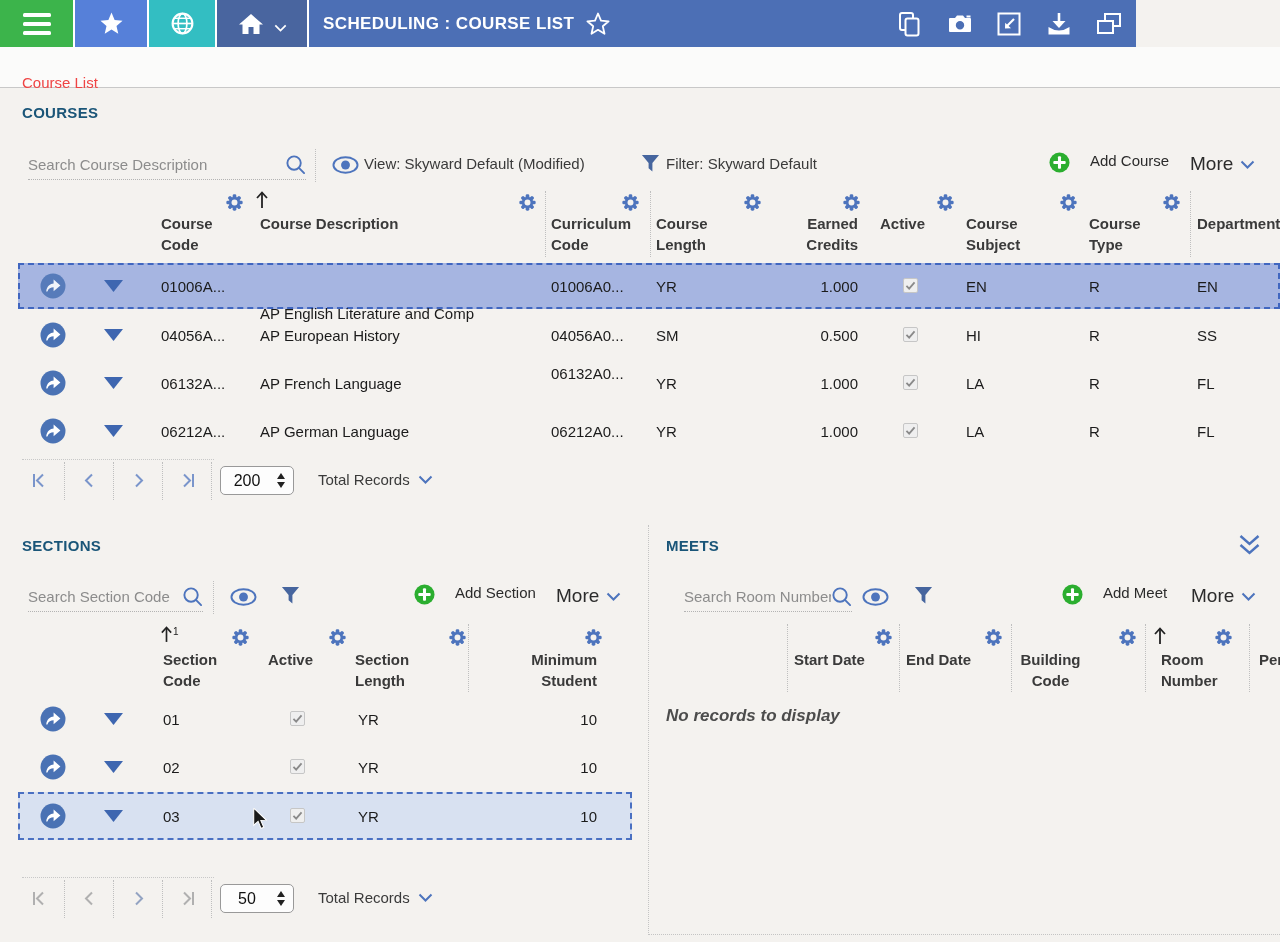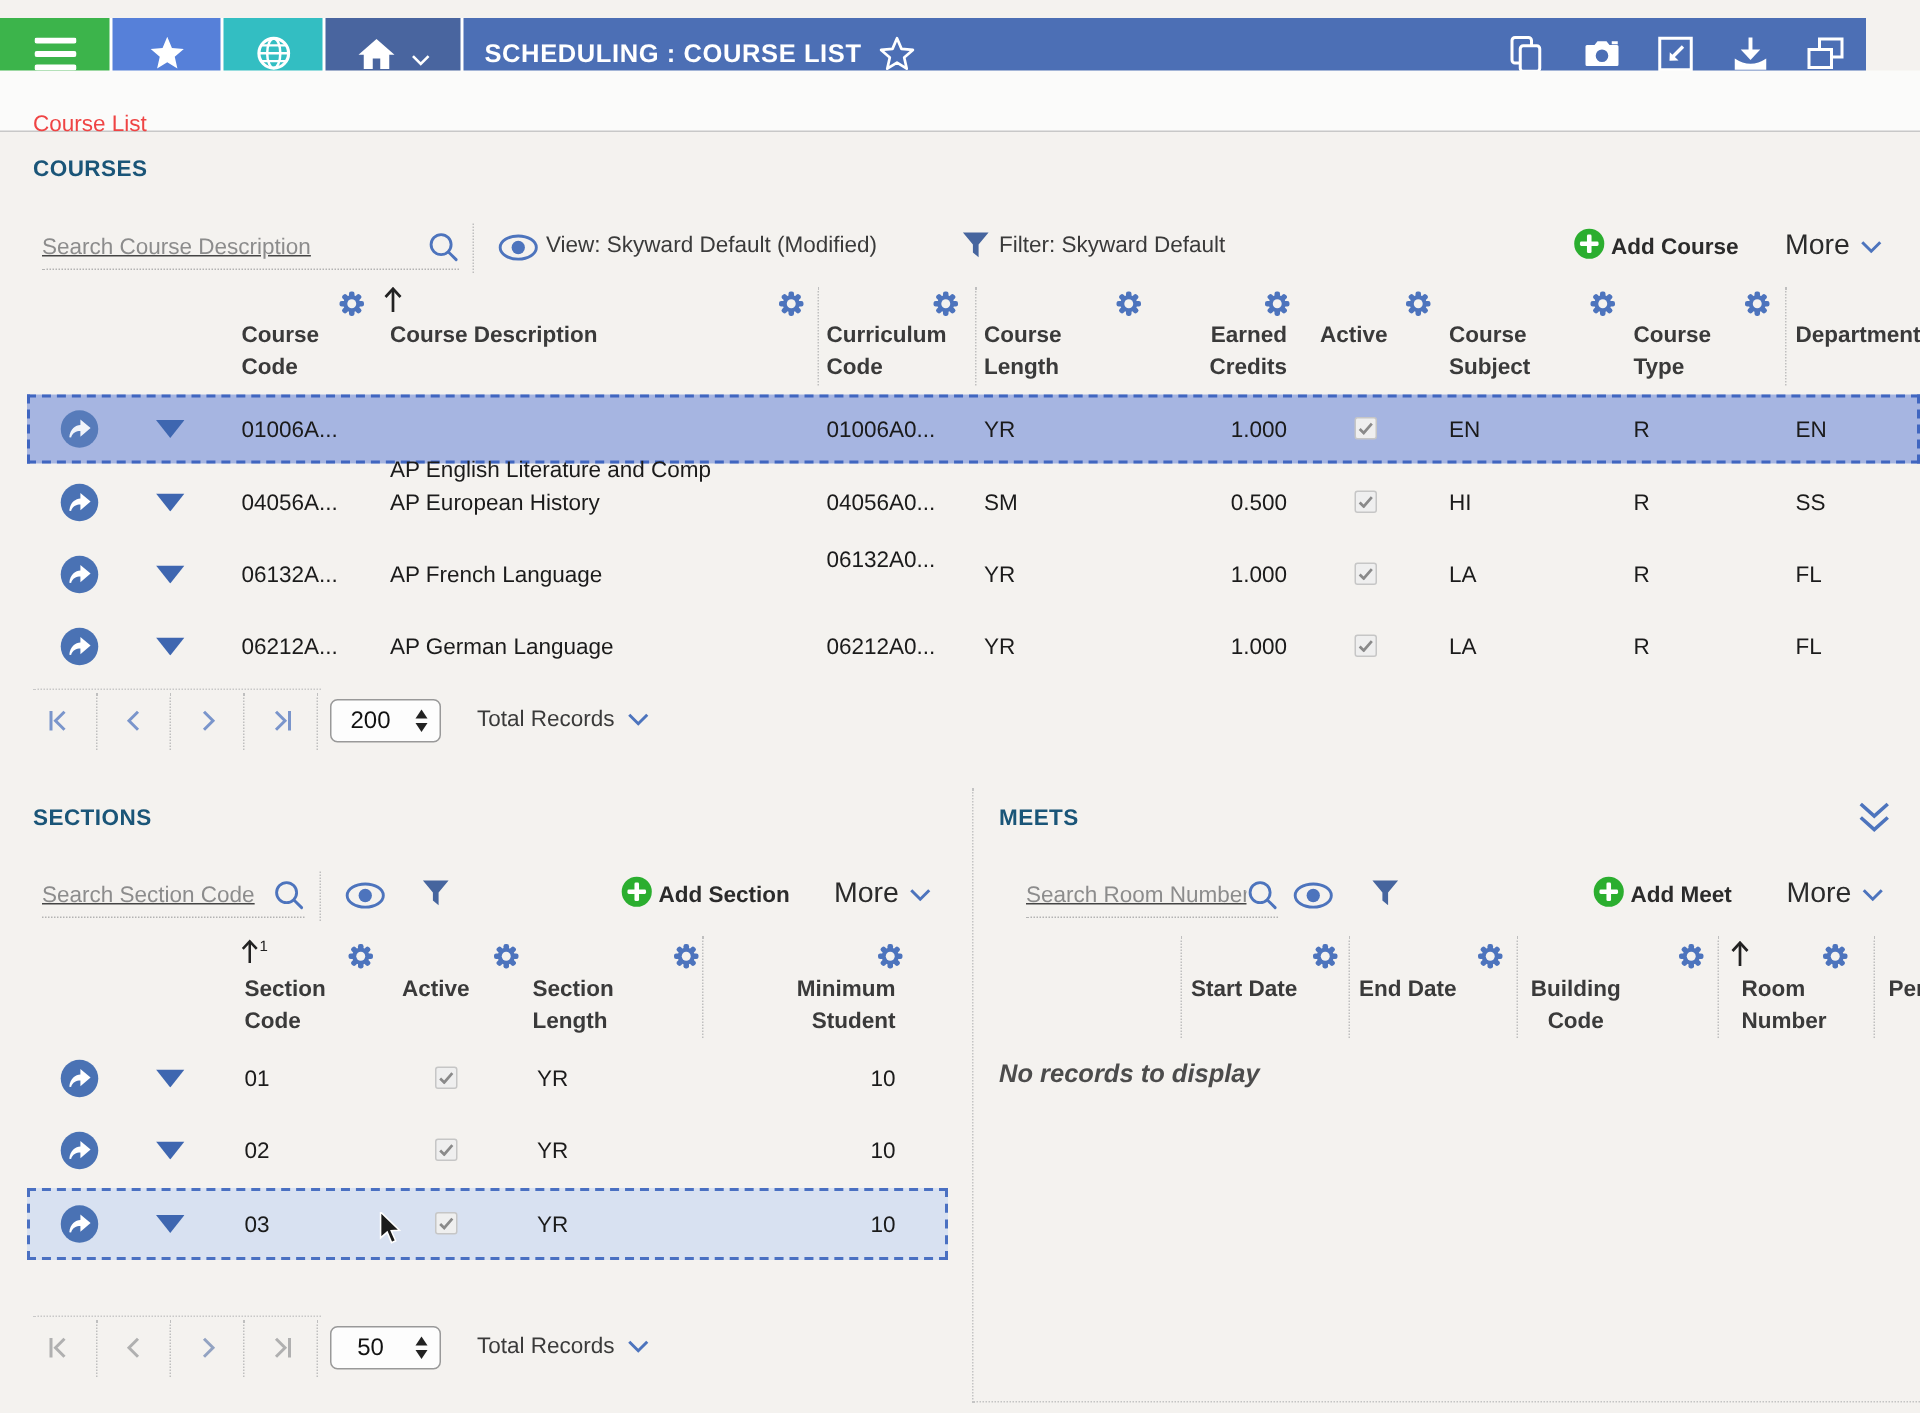--- a/index.html
+++ b/index.html
@@ -1,43 +1,43 @@
 <!DOCTYPE html>
 <html><head>
 <meta charset="utf-8">
 <style>
   * { margin:0; padding:0; box-sizing:border-box; }
   html,body { width:1280px; height:942px; }
   body { font-family:"Liberation Sans", sans-serif; background:#f4f2ef; position:relative; overflow:hidden; }
   .abs { position:absolute; }
 
   
-  .topbar { position:absolute; left:0; top:12px; width:1244px; height:47px; background:#fff;padding-left:44px; }
+  .topbar { position:absolute; left:0; top:0; width:1136px; height:47px; background:#fff;padding-left:44px; }
   .tile { position:absolute; top:0; height:47px; display:flex; align-items:center; justify-content:center; cursor:pointer; }
   .titlebar { position:absolute; top:0; left:309px; right:0; height:47px; background:#4c6fb5; display:flex; align-items:center; }
   .title-text { color:#fff; font-weight:bold; font-size:17px; letter-spacing:.4px; margin-left:14px; }
   .title-star { margin-left:12px; }
   .top-icons { position:absolute; right:14px; top:0; height:47px; display:flex; align-items:center; gap:24px; }
   .ticon { width:26px; height:26px; color:#fff; cursor:pointer; }
 
   
   .breadcrumb { position:absolute; left:0; top:47px; width:1280px; height:41px; background:#fbfbfa; border-bottom:1px solid #c8c8c8; display:flex; align-items:center; }
   .breadcrumb span { margin-left:22px; font-size:15px; color:#ef4444;margin-top:30px; }
 
   
   .panel-heading { font-size:15px; font-weight:bold; color:#1a5578; letter-spacing:.3px; }
   .search-wrap { position:absolute; height:31px; border-bottom:1px dotted #b3b3b3; display:flex; align-items:center; }
-  .search-wrap input { border:none; outline:none; background:transparent; font-size:15px; color:#444; flex:1; min-width:0; font-family:"Liberation Sans",sans-serif;text-decoration:underline; }
+  .search-wrap input { border:none; outline:none; background:transparent; font-size:15px; color:#444; flex:1; min-width:0; font-family:"Liberation Sans",sans-serif; }
   .search-wrap input::placeholder { color:#8c8c8c; opacity:1; }
   .mag { width:21px; height:21px; color:#4d74bd; flex:none; cursor:pointer; }
   .vdot { position:absolute; border-left:1px dotted #bfbfbf; }
   .tool-label { position:absolute; font-size:15px; color:#3a3a3a; white-space:nowrap; }
   .eye { width:27px; height:18px; color:#4d74bd; cursor:pointer; }
   .funnel { width:19px; height:19px; color:#46659e; cursor:pointer; }
-  .addbtn { position:absolute; display:flex; align-items:flex-end; gap:4px; cursor:pointer;font-weight:bold; }
+  .addbtn { position:absolute; display:flex; align-items:flex-start; gap:20px; cursor:pointer; }
   .plus { width:21px; height:21px; }
   .addbtn span { font-size:15px; color:#2b2b2b; }
   .morebtn { position:absolute; display:flex; align-items:center; gap:7px; cursor:pointer; }
   .morebtn span { font-size:19px; color:#2b2b2b; }
   .chev { width:15px; height:9px; color:#4d74bd; }
 
   .hc { position:absolute; font-size:15px; font-weight:bold; color:#3a3a3a; line-height:21px; }
   .gear { position:absolute; width:17px; height:17px; color:#4d74bd; cursor:pointer; }
   .sortarrow { position:absolute; font-size:16px; font-weight:bold; color:#222; }
   .sortarrow sup { font-size:10px; font-weight:normal; }

